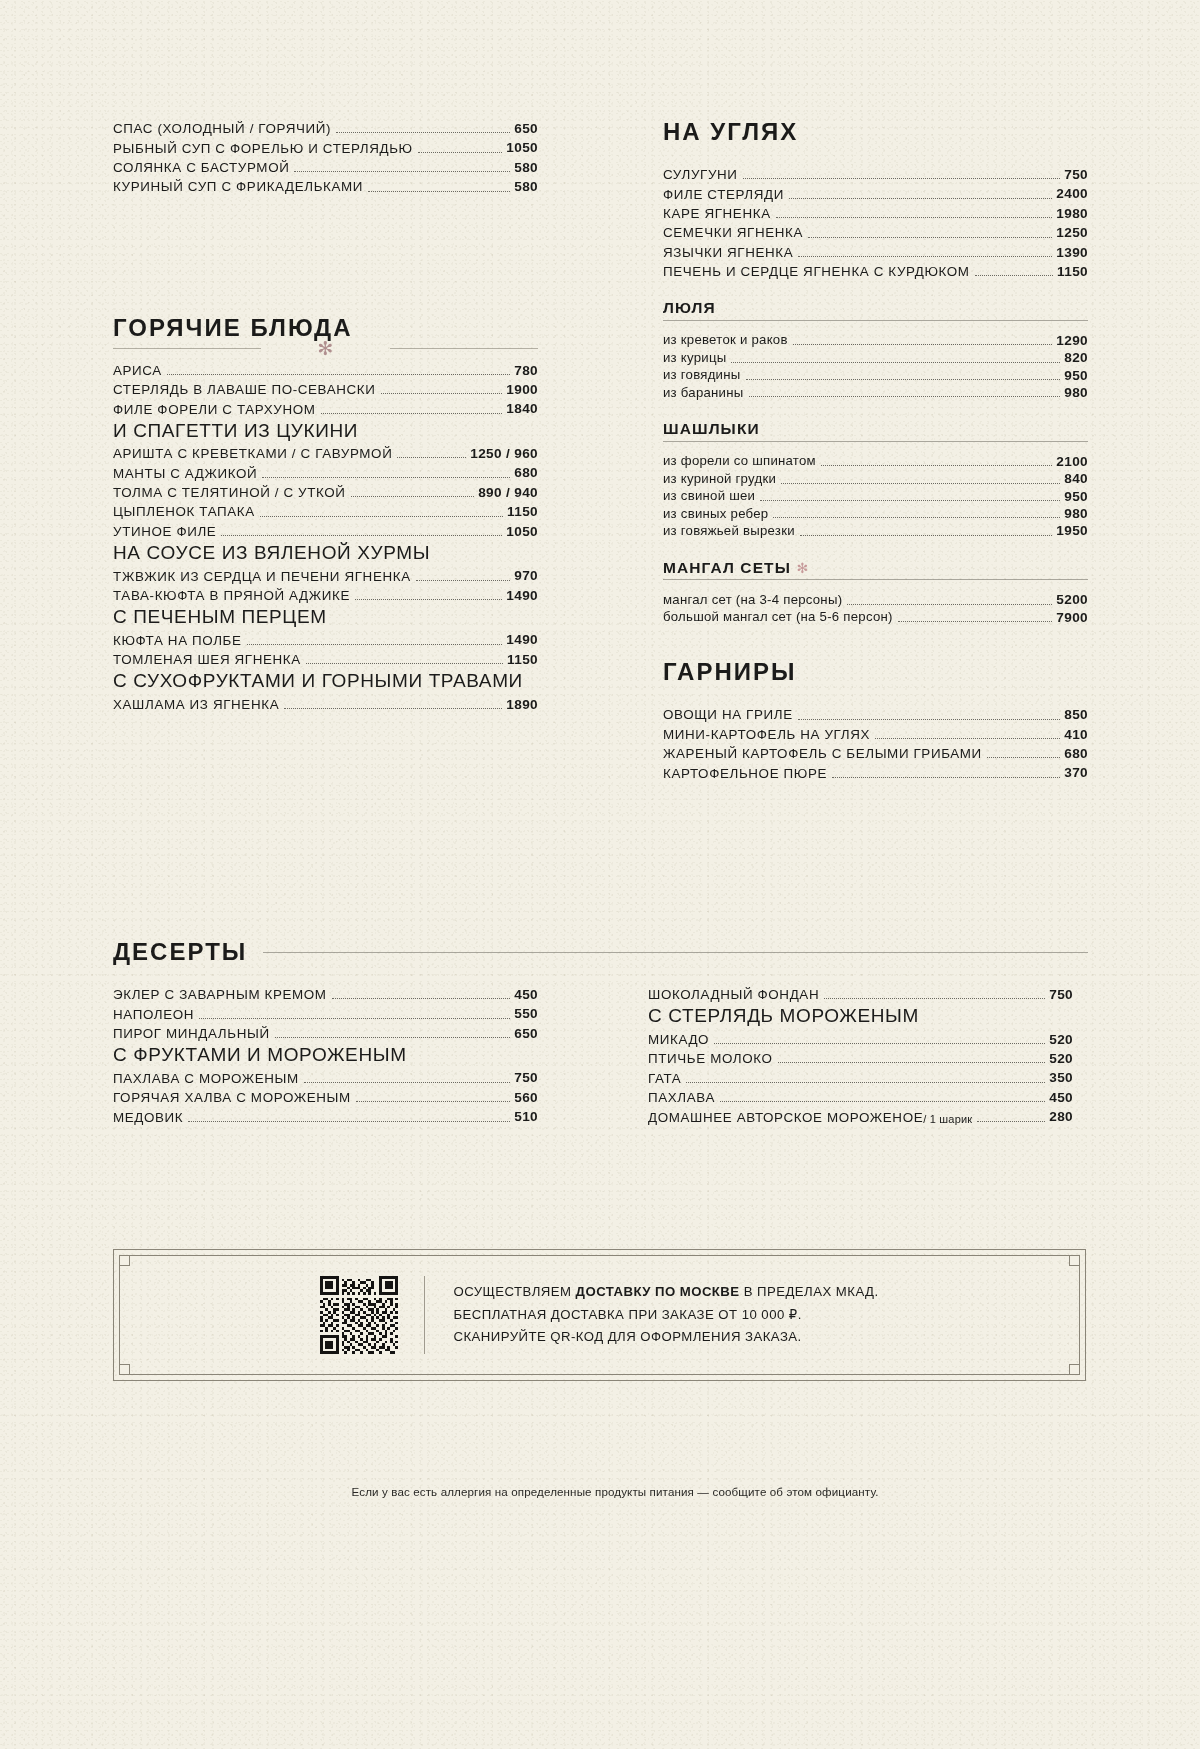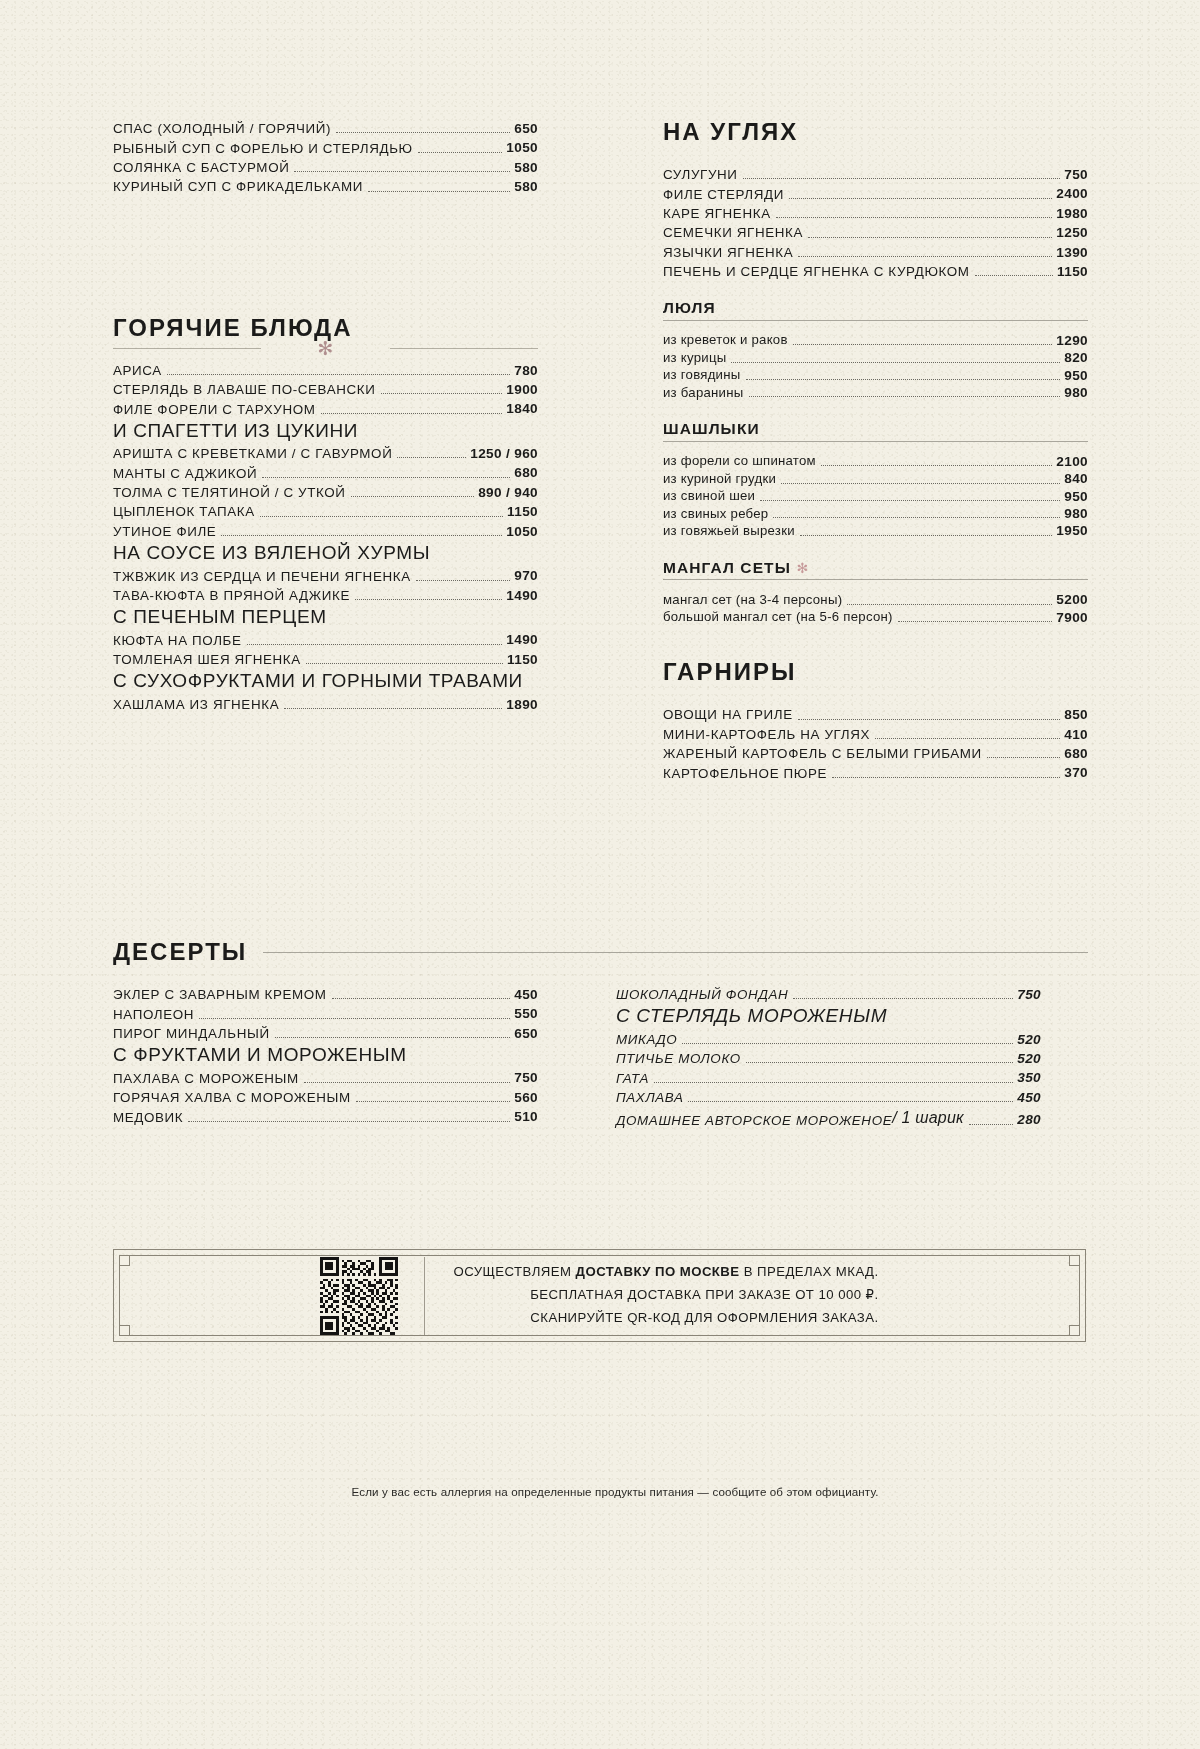--- a/index.html
+++ b/index.html
@@ -74,29 +74,28 @@
     color:#b08f8f;font-size:19px;line-height:1;
   }
 
   
   .desserts{position:absolute;left:113px;top:940px;width:975px;}
   .dhead{display:flex;align-items:center;margin-bottom:22px;}
   .dhead h2{margin:0;}
   .dhead .dline{flex:1 1 auto;height:1px;background:#6c6a60;opacity:.55;margin-left:16px;}
   .dcols{display:flex;gap:0;}
   .dcol{width:425px;}
-  .dcol.r{margin-left:78px;font-style:italic;}
-  .unitnote{font-size:16px;letter-spacing:.2px;font-weight:400;}
+  .dcol.r{margin-left:110px;}
+  .unitnote{font-size:11px;letter-spacing:.2px;font-weight:400;}
 
   
   .delivery{
-    position:absolute;left:113px;top:1249px;width:973px;height:93px;
+    position:absolute;left:113px;top:1249px;width:973px;height:132px;
     border:1px solid #8a8578;
     box-sizing:border-box;
-    text-align:right;
   }
   .delivery .inner{
     position:absolute;inset:5px;border:1px solid #8a8578;
     box-sizing:border-box;
   }
   .delivery .notch{position:absolute;width:9px;height:9px;border:1px solid #8a8578;background:#f3f0e5;}
   .delivery .n1{left:-1px;top:-1px;}
   .delivery .n2{right:-1px;top:-1px;}
   .delivery .n3{left:-1px;bottom:-1px;}
   .delivery .n4{right:-1px;bottom:-1px;}

